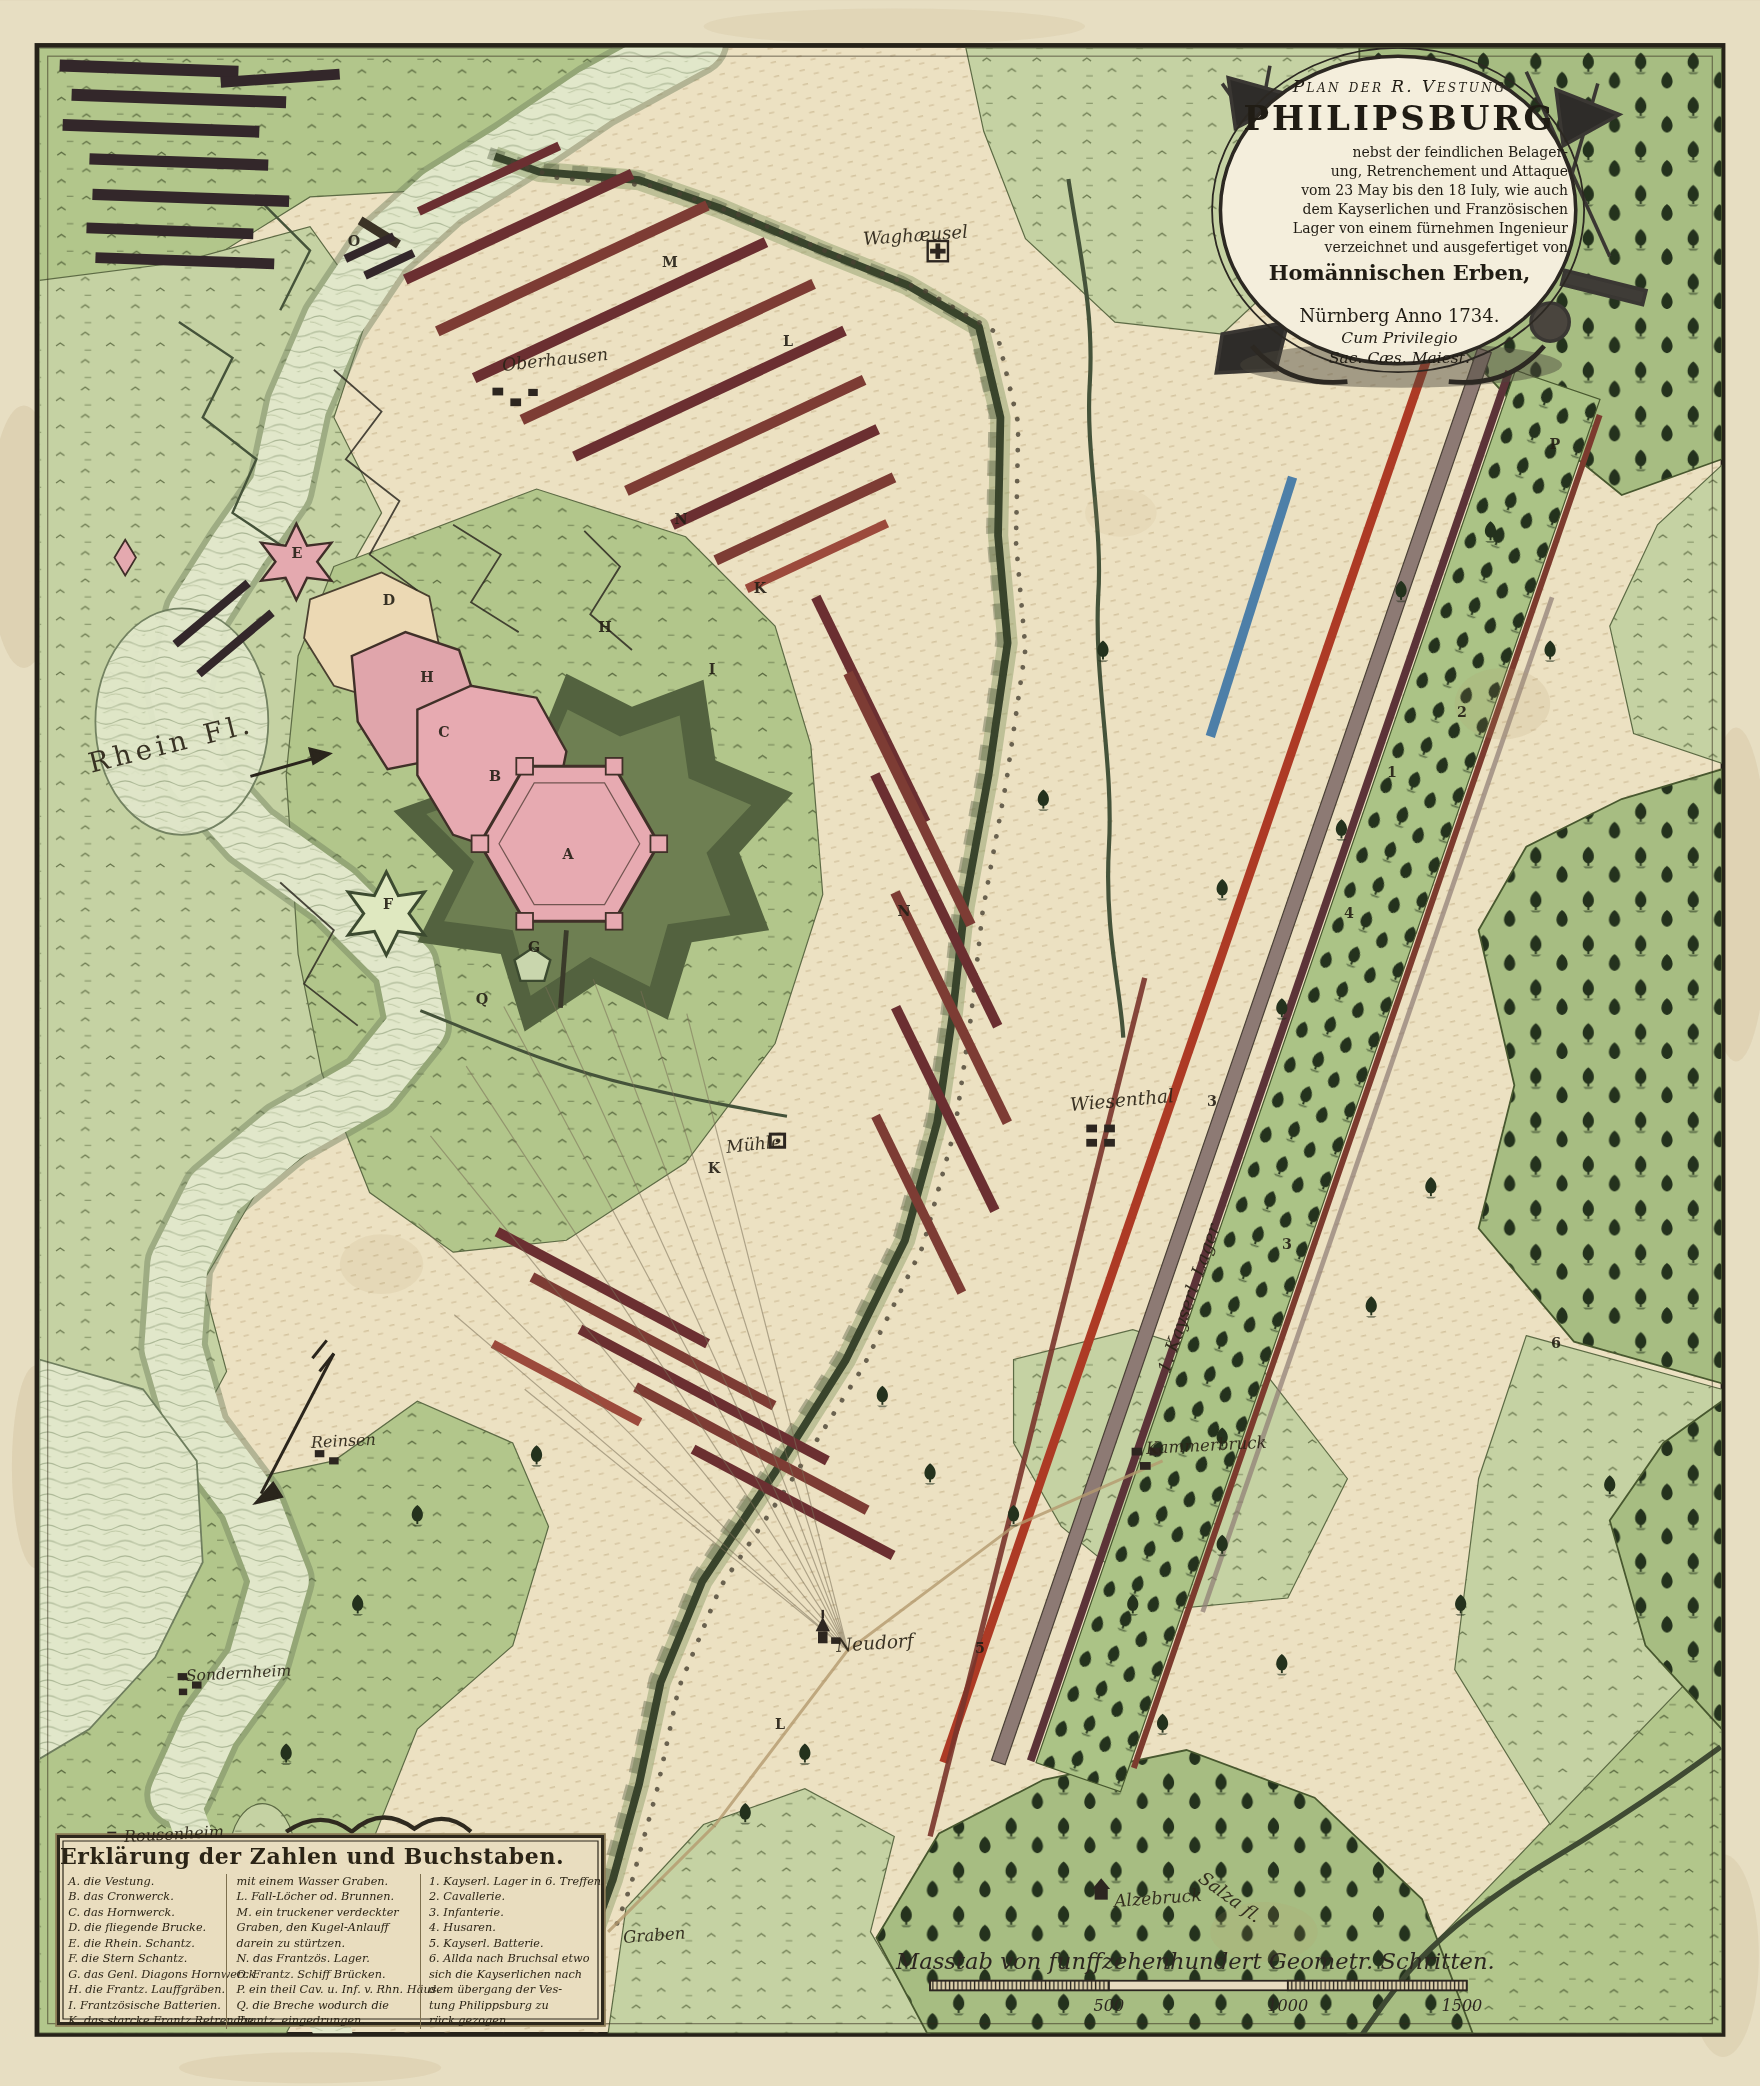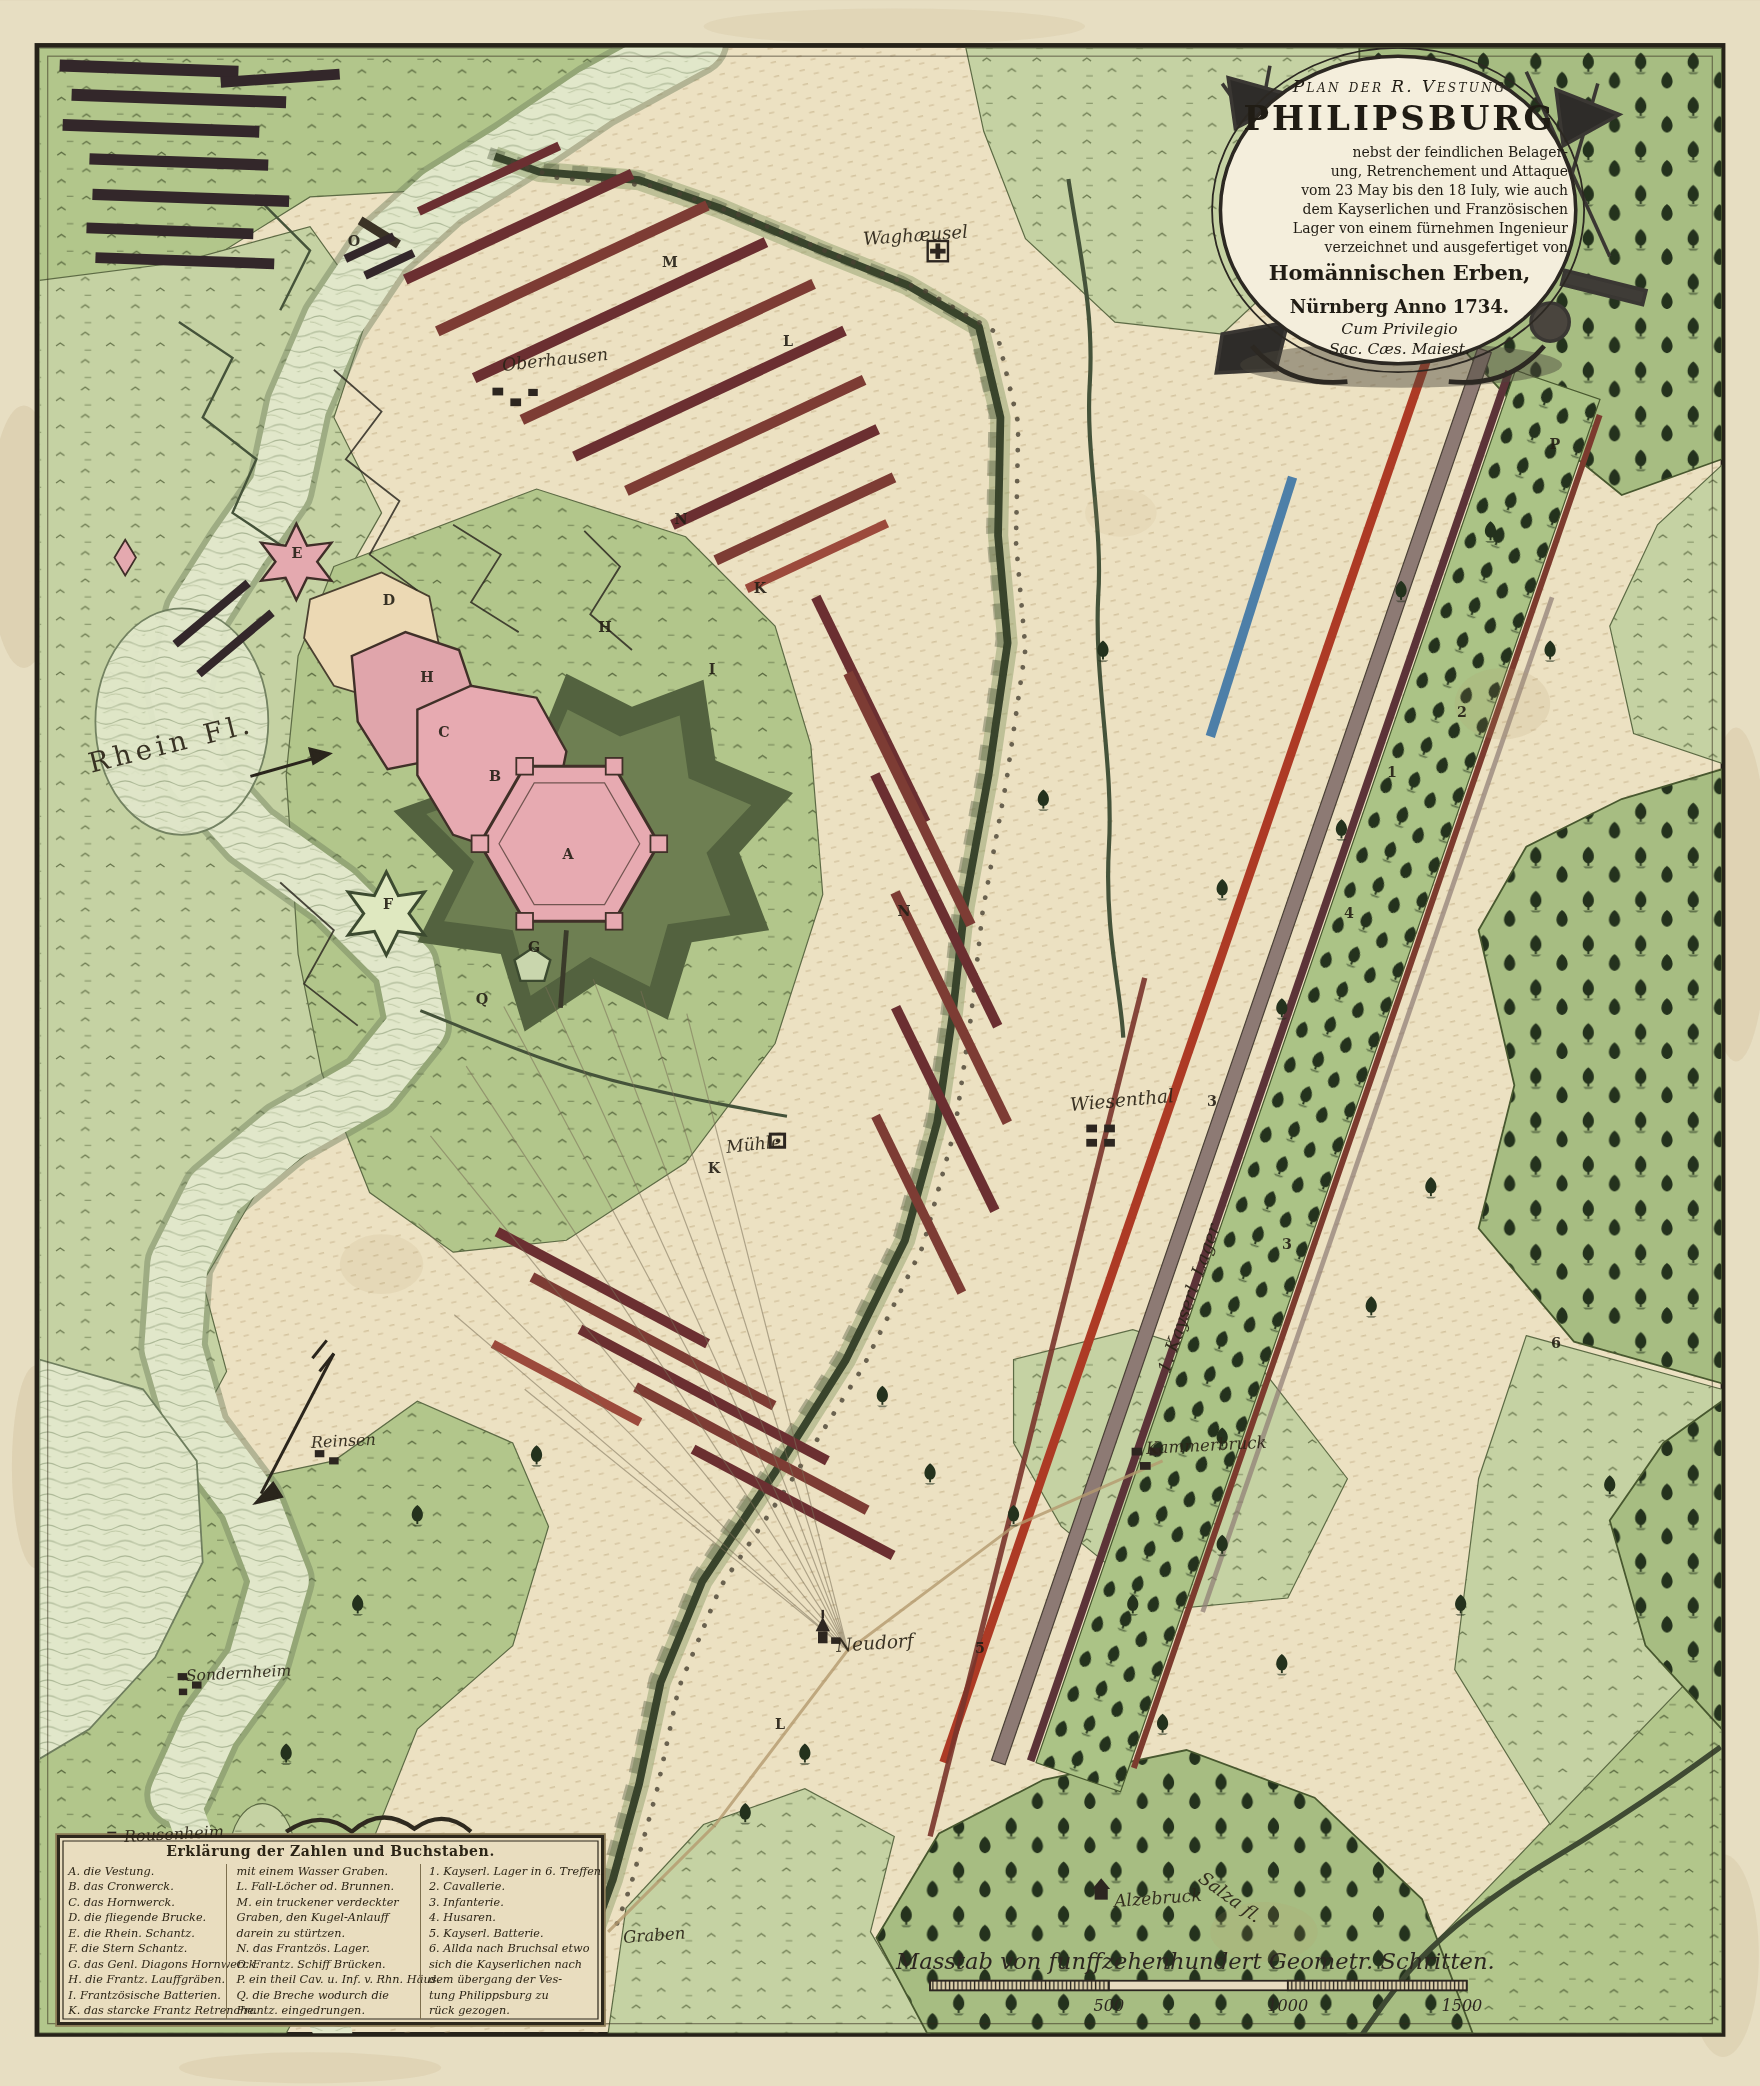--- a/index.html
+++ b/index.html
@@ -9,27 +9,27 @@
   .lbl{position:absolute;font-style:italic;color:#2b2417;white-space:nowrap;
        transform-origin:0 50%;opacity:.92;}
   .mk{position:absolute;font-weight:bold;color:#241f15;transform:translate(-50%,-50%);
       font-size:14.3px;opacity:.9;}
   .cartouche-text{position:absolute;left:1231px;top:76px;width:337px;text-align:center;
       color:#201c14;}
   .ct-kicker{font-size:17px;letter-spacing:2.4px;font-variant:small-caps;font-style:italic;}
   .ct-title{font-size:34px;font-weight:bold;letter-spacing:3px;margin:2.4px 0 4.8px 0;}
   .ct-line{font-size:14px;line-height:19px;text-align:right;}
   .ct-pub{font-size:21px;font-weight:bold;margin-top:3px;}
-  .ct-imprint{font-size:18px;margin-top:11px;font-weight:bold;}
+  .ct-imprint{font-size:18px;margin-top:20px;}
   .ct-priv{font-size:15.5px;font-style:italic;margin-top:2.4px;}
   .legend-box{position:absolute;left:57px;top:1835px;width:547px;height:190px;
       background:#e9ddbf;border:3.6px solid #2e281c;
       box-shadow:inset 0 0 0 2.4px #e9ddbf, inset 0 0 0 3.6px #2e281c, 0 0 0 1.8px #8a7a55;
       color:#2b2416;box-sizing:border-box;}
-  .legend-title{text-align:center;font-weight:bold;font-size:14px;margin-top:4.8px;
+  .legend-title{font-weight:bold;font-size:22px;margin-top:4.8px;
       letter-spacing:0.6px;}
   .legend-cols{display:flex;padding:4.8px 8.3px 0 8.3px;}
   .legend-col{font-style:italic;font-size:11.3px;line-height:15.5px;white-space:nowrap;}
   .lc1{width:30%;} .lc2{width:37%;border-left:0.6px solid #7d6f4e;padding-left:10px;box-sizing:border-box;}
   .lc3{width:33%;border-left:0.6px solid #7d6f4e;padding-left:8.3px;box-sizing:border-box;}
 </style>
 </head>
 <body>
 
 <div class="page">

